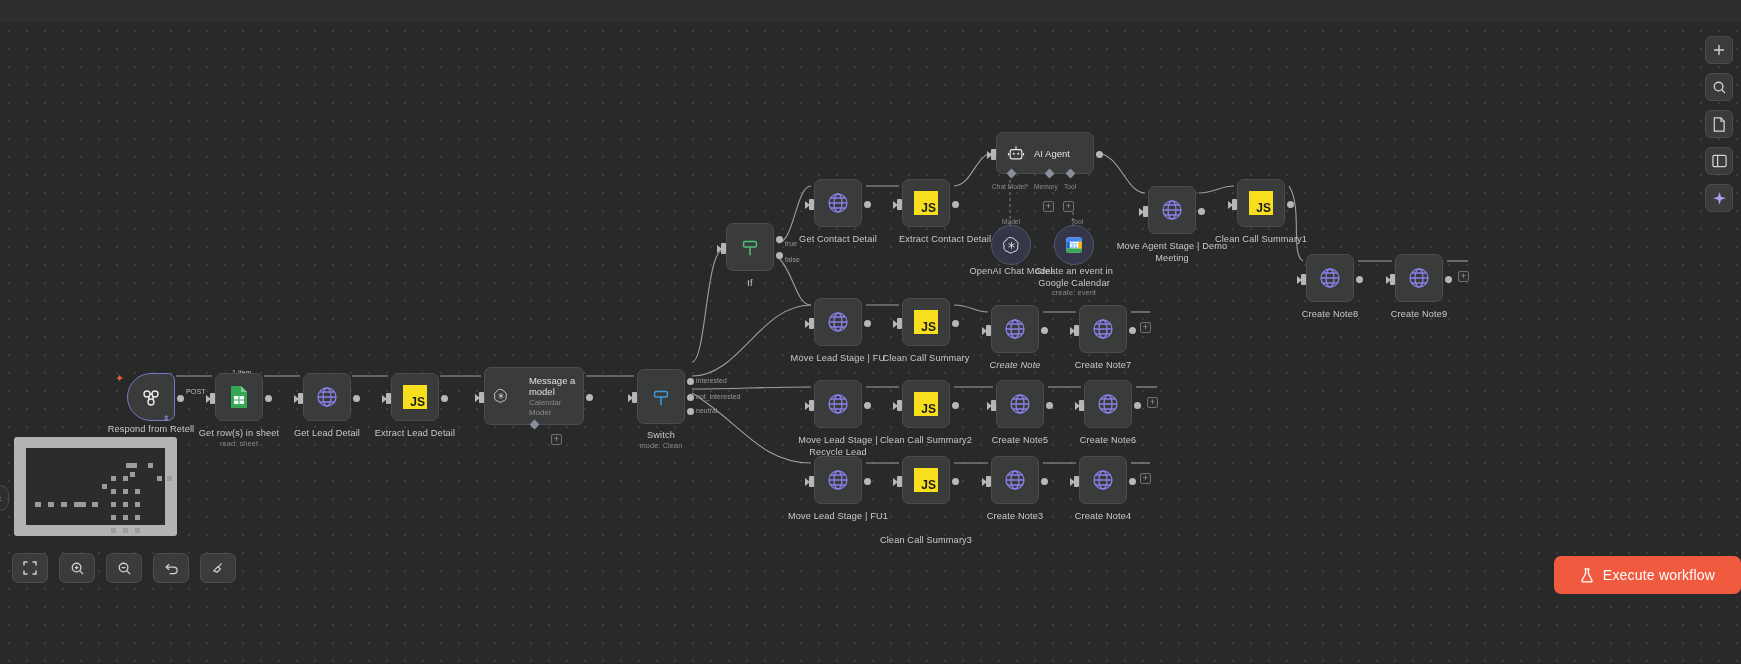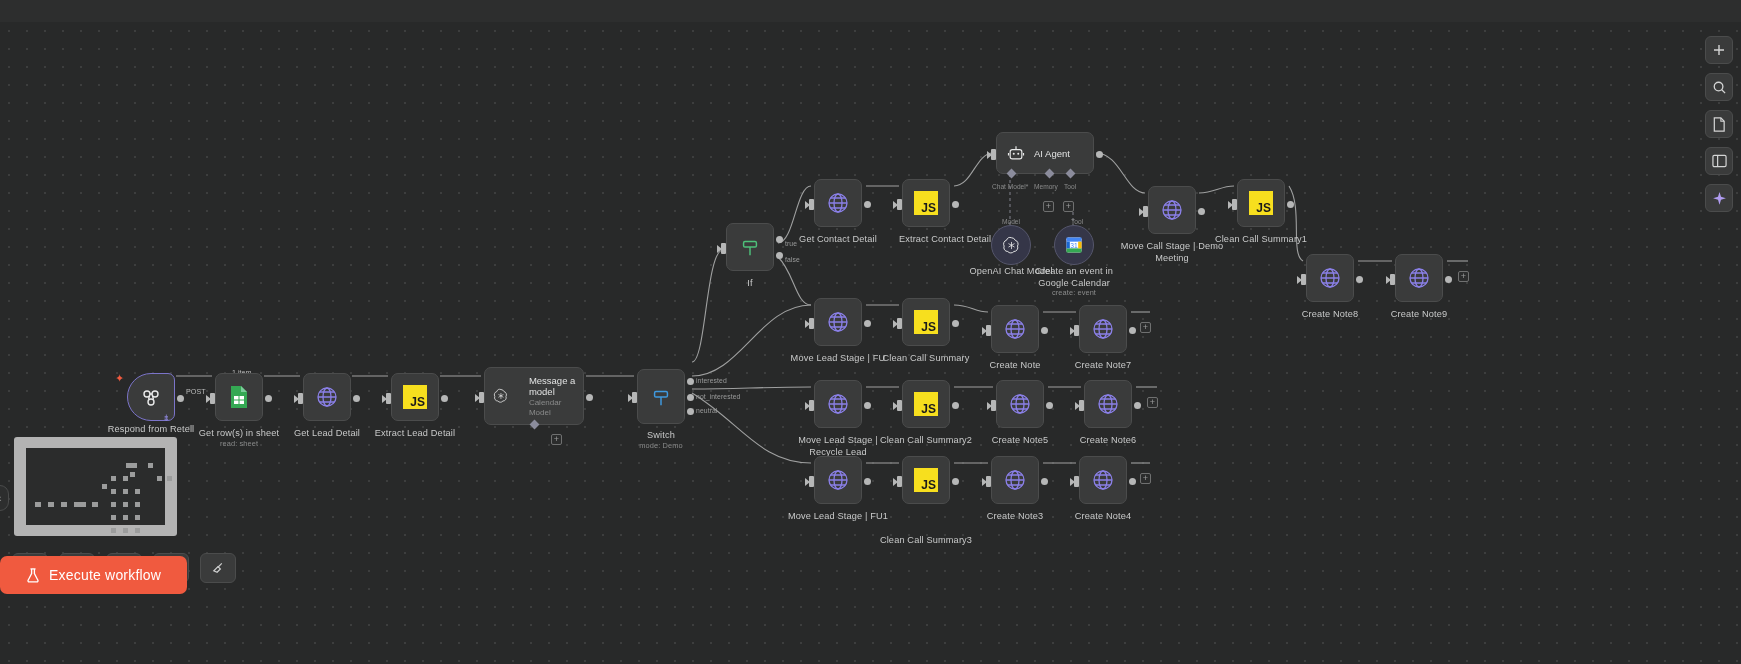--- a/index.html
+++ b/index.html
@@ -111,21 +111,21 @@
   }
   .minimap-inner{ width:100%;height:100%;background:#2b2c2c; position:relative;}
   .mm-dot{ position:absolute; background:#9b9c9c; }
 
   .zoombar{ position:absolute; left:12px; bottom:81px; display:flex; gap:11px;}
   .zbtn{
     width:36px;height:30px;border-radius:6px;background:#3a3b3b;border:1px solid #4b4c4c;
     display:flex;align-items:center;justify-content:center;color:#cfd0d0;cursor:pointer;
   }
 
-  .execbar{ position:absolute; left:0; bottom:70px; width:1741px; display:flex; justify-content:flex-start; }
+  .execbar{ position:absolute; left:0; bottom:70px; width:1741px; display:flex; justify-content:flex-end; }
   .exec-btn{
     background:#f05a3f; color:#ffffff; border:none; border-radius:7px;
     padding:11px 26px; font-size:14px; font-family:"Liberation Sans",sans-serif;
     display:flex; align-items:center; gap:9px; cursor:pointer; letter-spacing:.2px;
   }
 
   svg.wires{ position:absolute;left:0;top:0;width:1741px;height:642px; pointer-events:none;}
   .wire{ fill:none; stroke:#9fa0a0; stroke-width:1.1px; }
   .wire-dash{ fill:none; stroke:#7a7b85; stroke-width:1.1px; stroke-dasharray:3 3;}
   .wirelabel{ position:absolute;font-size:7.2px;color:#b9baba;}
@@ -275,21 +275,21 @@
       </svg>
       <div class="port-in" style="left:-6px;top:22px;"></div>
       <div class="port" style="right:-10px;top:8px;"></div>
       <div class="port" style="right:-10px;top:24px;"></div>
       <div class="port" style="right:-10px;top:38px;"></div>
     </div>
     <div class="portlabel" style="left:696px;top:355px;">interested</div>
     <div class="portlabel" style="left:696px;top:371px;">not_interested</div>
     <div class="portlabel" style="left:696px;top:385px;">neutral</div>
     <div class="nodelabel" style="left:593px;top:408px;width:136px;">Switch</div>
-    <div class="nodesub" style="left:593px;top:419px;width:136px;">mode: Demo</div>
+    <div class="nodesub" style="left:593px;top:419px;width:136px;">mode: Clean</div>
 
     <div class="node" style="left:726px;top:201px;">
       <svg width="22" height="22" viewBox="0 0 24 24">
         <g stroke="#4ec17a" stroke-width="1.6" fill="none">
           <rect x="5" y="6" width="14" height="6" rx="1.5"></rect>
           <path d="M12 12 v9"></path>
         </g>
       </svg>
       <div class="port-in" style="left:-6px;top:19px;"></div>
       <div class="port" style="right:-10px;top:12px;"></div>
@@ -371,21 +371,21 @@
       <svg width="22" height="22" viewBox="0 0 22 22">
         <g stroke="#8b80e8" stroke-width="1.3" fill="none">
             <circle cx="11" cy="11" r="9"></circle>
             <ellipse cx="11" cy="11" rx="4" ry="9"></ellipse>
             <path d="M2 11 h18 M3.5 6 h15 M3.5 16 h15"></path>
           </g>
       </svg>
       <div class="port-in" style="left:-6px;top:19px;"></div>
       <div class="port" style="right:-10px;top:21px;"></div>
     </div>
-    <div class="nodelabel" style="left:1104px;top:219px;width:136px;">Move Call Stage | Demo
+    <div class="nodelabel" style="left:1104px;top:219px;width:136px;">Move Agent Stage | Demo
 Meeting</div>
 
     <div class="node" style="left:1237px;top:157px;">
       <div style="width:24px;height:24px;background:#f7df1e;display:flex;align-items:flex-end;justify-content:flex-end;padding:1px 2px;">
         <span style="font:bold 12px 'Liberation Sans',sans-serif;color:#1b1b1b;line-height:12px;">JS</span>
       </div>
       <div class="port-in" style="left:-6px;top:19px;"></div>
       <div class="port" style="right:-10px;top:21px;"></div>
     </div>
     <div class="nodelabel" style="left:1193px;top:212px;width:136px;">Clean Call Summary1</div>
@@ -443,21 +443,21 @@
       <svg width="22" height="22" viewBox="0 0 22 22">
         <g stroke="#8b80e8" stroke-width="1.3" fill="none">
             <circle cx="11" cy="11" r="9"></circle>
             <ellipse cx="11" cy="11" rx="4" ry="9"></ellipse>
             <path d="M2 11 h18 M3.5 6 h15 M3.5 16 h15"></path>
           </g>
       </svg>
       <div class="port-in" style="left:-6px;top:19px;"></div>
       <div class="port" style="right:-10px;top:21px;"></div>
     </div>
-    <div class="nodelabel" style="left:947px;top:338px;width:136px;">Create Note</div>
+    <div class="nodelabel" style="left:947px;top:338px;width:136px;font-style:italic;">Create Note</div>
 
     <div class="node" style="left:1079px;top:283px;">
       <svg width="22" height="22" viewBox="0 0 22 22">
         <g stroke="#8b80e8" stroke-width="1.3" fill="none">
             <circle cx="11" cy="11" r="9"></circle>
             <ellipse cx="11" cy="11" rx="4" ry="9"></ellipse>
             <path d="M2 11 h18 M3.5 6 h15 M3.5 16 h15"></path>
           </g>
       </svg>
       <div class="port-in" style="left:-6px;top:19px;"></div>

